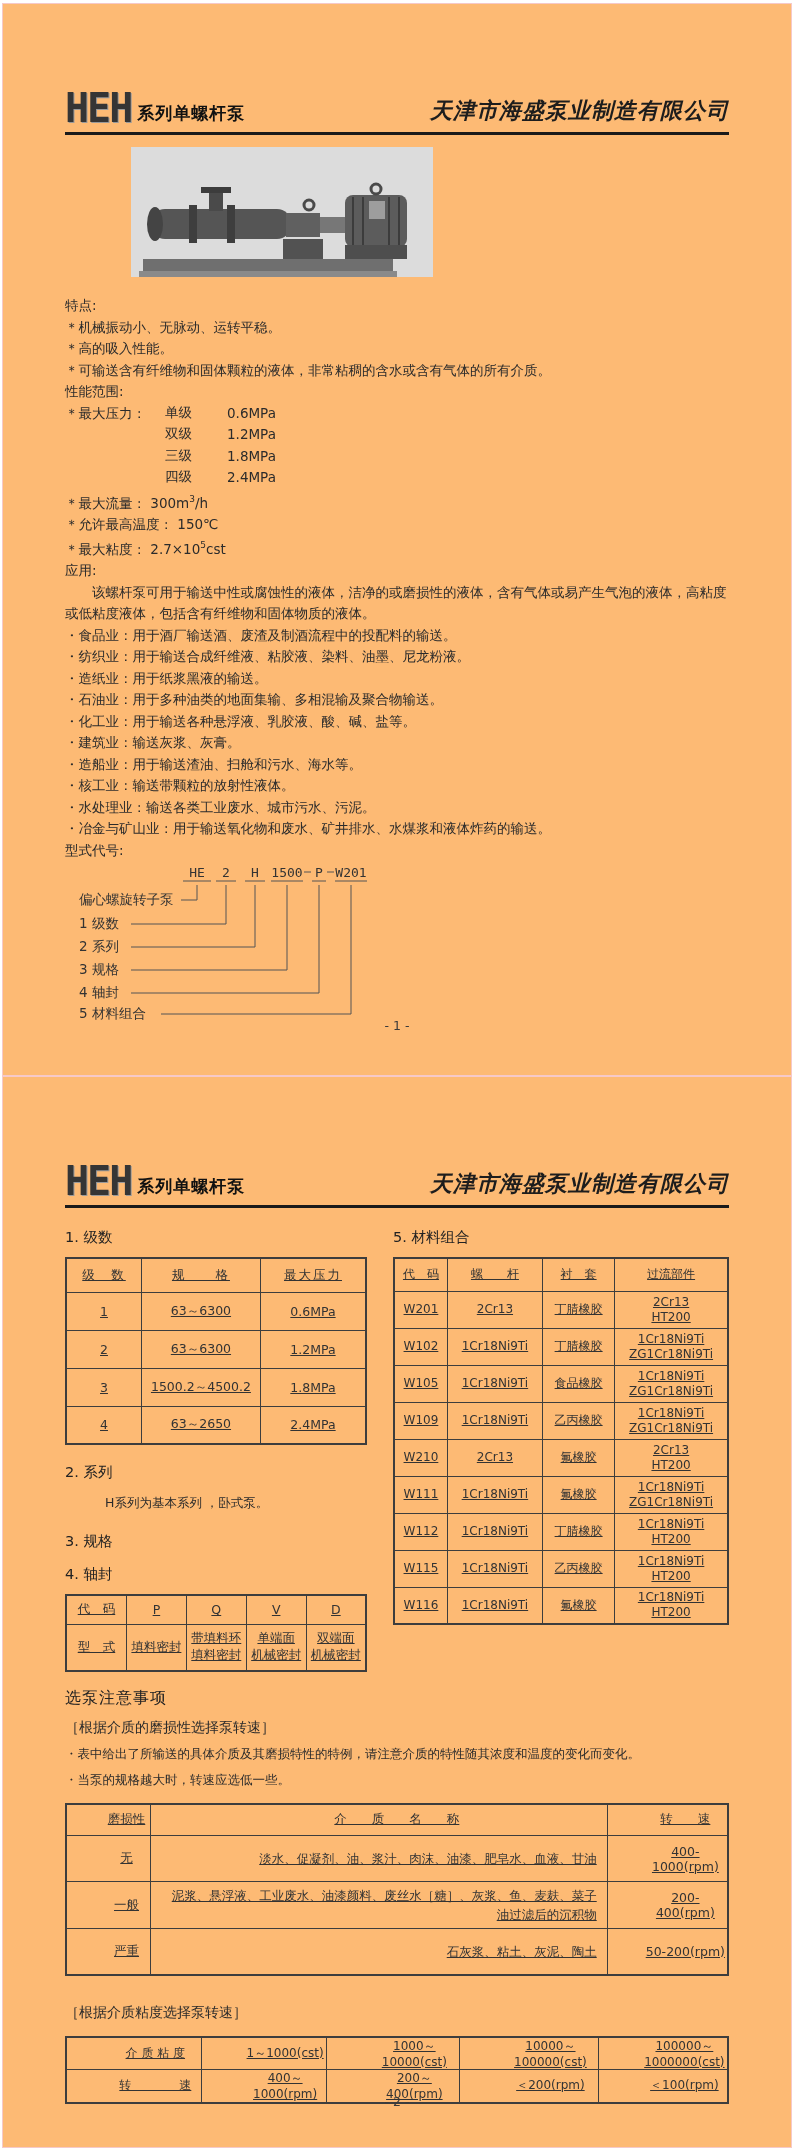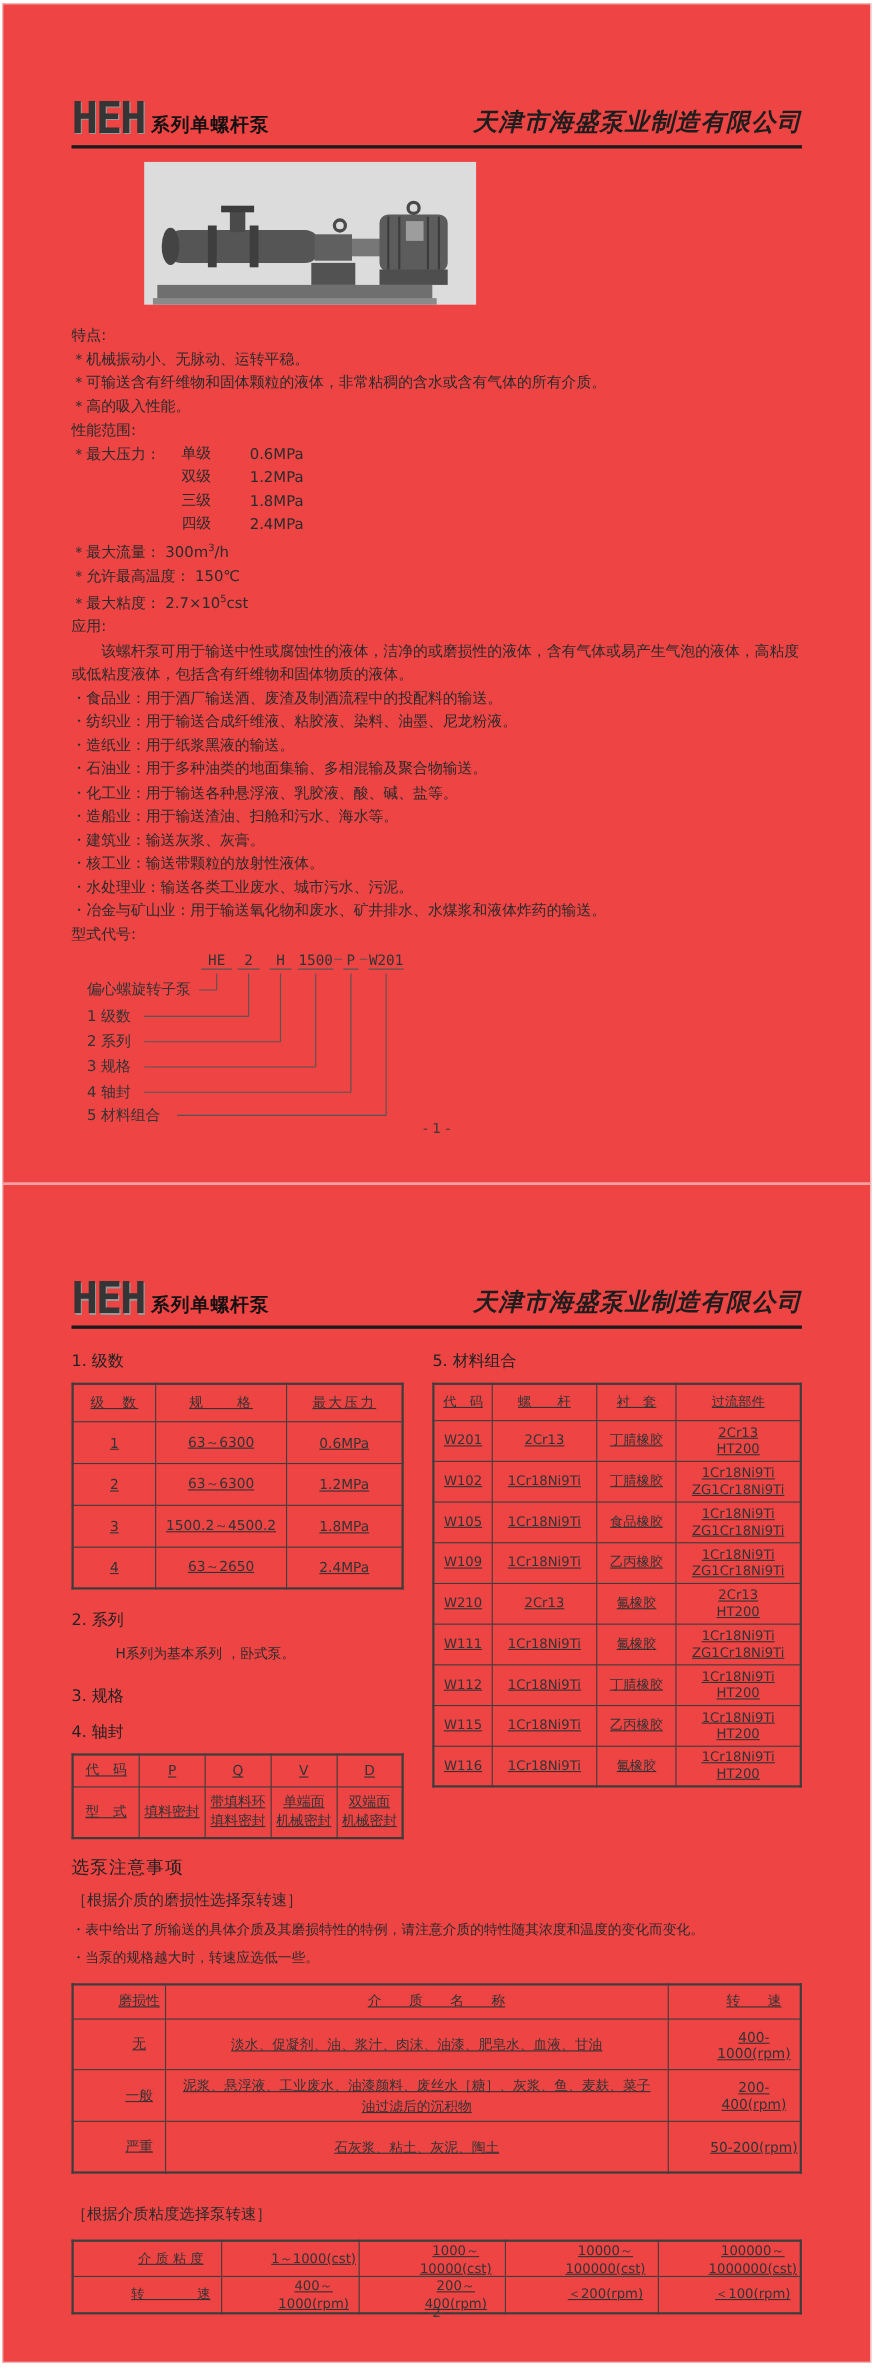--- a/index.html
+++ b/index.html
@@ -1,19 +1,19 @@
 <!DOCTYPE html>
 <html><head>
 <meta charset="utf-8">
 <style>
   * { margin:0; padding:0; box-sizing:border-box; }
   html,body { background:#ffffff; }
   body { width:794px; height:2154px; position:relative;
          font-family:"DejaVu Sans","Liberation Sans",sans-serif; color:#2e2e2e; }
-  .page { position:absolute; left:2px; width:790px; border:1px solid #f6c9c9; background:#ef4444; }
+  .page { position:absolute; left:2px; width:790px; border:1px solid #f6c9c9; background:#fdba74; }
   #page1 { top:3px; height:1073px; }
   #page2 { top:1076px; height:1072px; }
   .content { padding:0 62px; }
 
   
   .hdr { display:flex; align-items:flex-end; margin-top:84px; }
   .logo { font-family:"DejaVu Sans Mono","Liberation Mono",monospace;
           font-size:40px; font-weight:800; letter-spacing:-2px; color:#353535;
           text-shadow:1px 1px 0 #999; line-height:40px; }
   .series { font-size:17px; font-weight:bold; color:#111; margin-left:6px; margin-bottom:3px; letter-spacing:1px; }
@@ -55,21 +55,21 @@
   .grade .hrow td { height:34px; letter-spacing:2px; }
   .seal td { height:46px; font-size:12.5px; }
   .seal .hrow td { height:30px; }
   .mat td { height:37px; font-size:12px; line-height:15px; }
   .mat .hrow td { height:33px; }
   .note-title { font-size:16px; color:#222; margin-top:16px; letter-spacing:1px; }
   .bracket { font-size:14px; color:#2b2b2b; margin-top:10px; }
   .bullet { font-size:12.5px; color:#2b2b2b; margin-top:9px; }
   .abr td { height:46px;padding-left:36px; }
   .abr .hrow td { height:32px; }
-  .abr .media { text-align:center; padding:4px 10px; font-size:12.5px; line-height:19px; }
+  .abr .media { text-align:right; padding:4px 10px; font-size:12.5px; line-height:19px; }
   .visc td { height:33px; font-size:12px;padding-left:43px; }
   .mt8 { margin-top:8px; } .mt14 { margin-top:14px; } .mt18 { margin-top:18px; }
 </style>
 </head>
 <body>
 
 <div class="page" id="page1">
   <div class="content">
     <div class="hdr">
       <span class="logo">HEH</span>
@@ -99,22 +99,22 @@
       <line x1="268" y1="50" x2="268" y2="98" stroke="#3c3c3c" stroke-width="2"></line>
       <rect x="238" y="54" width="16" height="18" fill="#9d9d9d"></rect>
       <circle cx="245" cy="42" r="5" fill="none" stroke="#4a4a4a" stroke-width="3"></circle>
       <circle cx="178" cy="58" r="5" fill="none" stroke="#4a4a4a" stroke-width="3"></circle>
       <rect x="214" y="98" width="62" height="14" fill="#4e4e4e"></rect>
     </svg>
 
     <div class="txt">
       <div>特点:</div>
       <div>＊机械振动小、无脉动、运转平稳。</div>
+      <div>＊高的吸入性能。</div>
       <div>＊可输送含有纤维物和固体颗粒的液体，非常粘稠的含水或含有气体的所有介质。</div>
-      <div>＊高的吸入性能。</div>
       <div>性能范围:</div>
 
       <div class="perf-row">
         <span class="perf-label">＊最大压力：</span>
         <span class="perf-stage">单级</span>
         <span>0.6MPa</span>
       </div>
       <div class="perf-row">
         <span class="perf-label"></span>
         <span class="perf-stage">双级</span>
@@ -135,22 +135,22 @@
       <div>＊允许最高温度：  150℃</div>
       <div><span>＊最大粘度：  2.7×10</span><sup>5</sup><span>cst</span></div>
 
       <div>应用:</div>
       <div class="indent">该螺杆泵可用于输送中性或腐蚀性的液体，洁净的或磨损性的液体，含有气体或易产生气泡的液体，高粘度或低粘度液体，包括含有纤维物和固体物质的液体。</div>
       <div>・食品业：用于酒厂输送酒、废渣及制酒流程中的投配料的输送。</div>
       <div>・纺织业：用于输送合成纤维液、粘胶液、染料、油墨、尼龙粉液。</div>
       <div>・造纸业：用于纸浆黑液的输送。</div>
       <div>・石油业：用于多种油类的地面集输、多相混输及聚合物输送。</div>
       <div>・化工业：用于输送各种悬浮液、乳胶液、酸、碱、盐等。</div>
+      <div>・建筑业：输送灰浆、灰膏。</div>
       <div>・造船业：用于输送渣油、扫舱和污水、海水等。</div>
-      <div>・建筑业：输送灰浆、灰膏。</div>
       <div>・核工业：输送带颗粒的放射性液体。</div>
       <div>・水处理业：输送各类工业废水、城市污水、污泥。</div>
       <div>・冶金与矿山业：用于输送氧化物和废水、矿井排水、水煤浆和液体炸药的输送。</div>
       <div>型式代号:</div>
     </div>
 
     
     <svg class="diagram" width="620" height="160" viewBox="0 0 620 160">
       <text class="code" x="118" y="14" text-anchor="middle">HE</text>
       <text class="code" x="147" y="14" text-anchor="middle">2</text>

